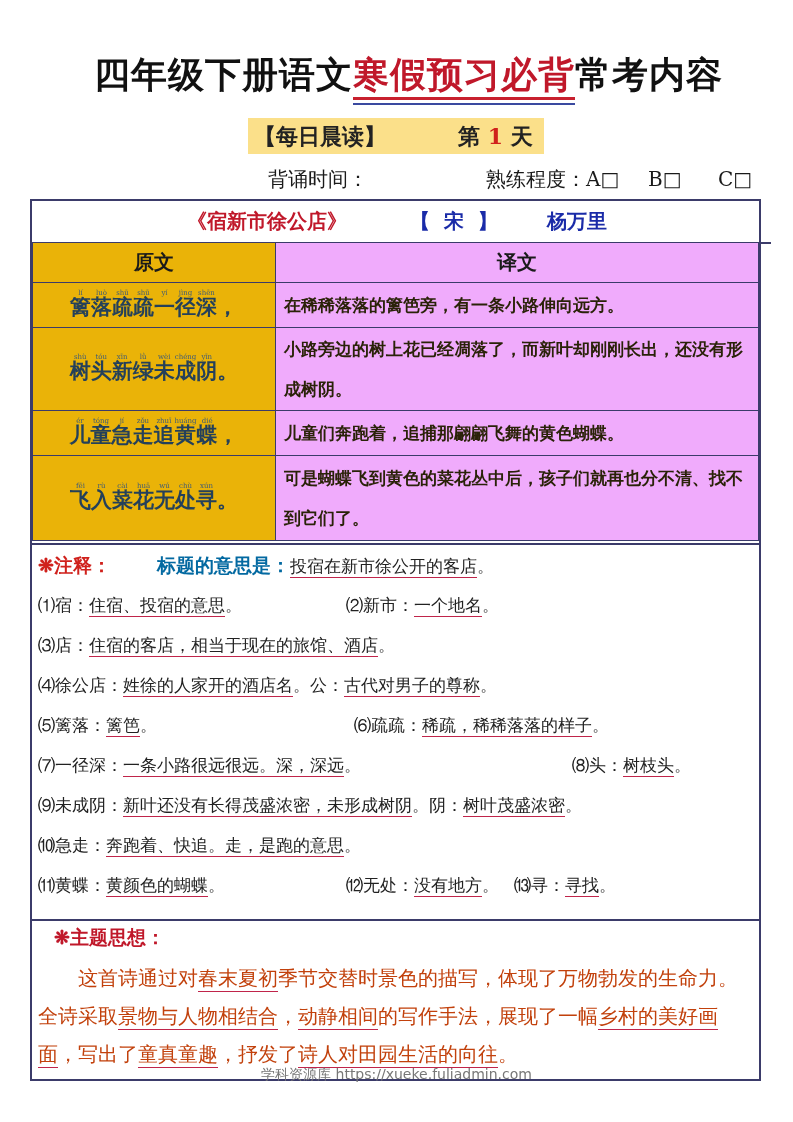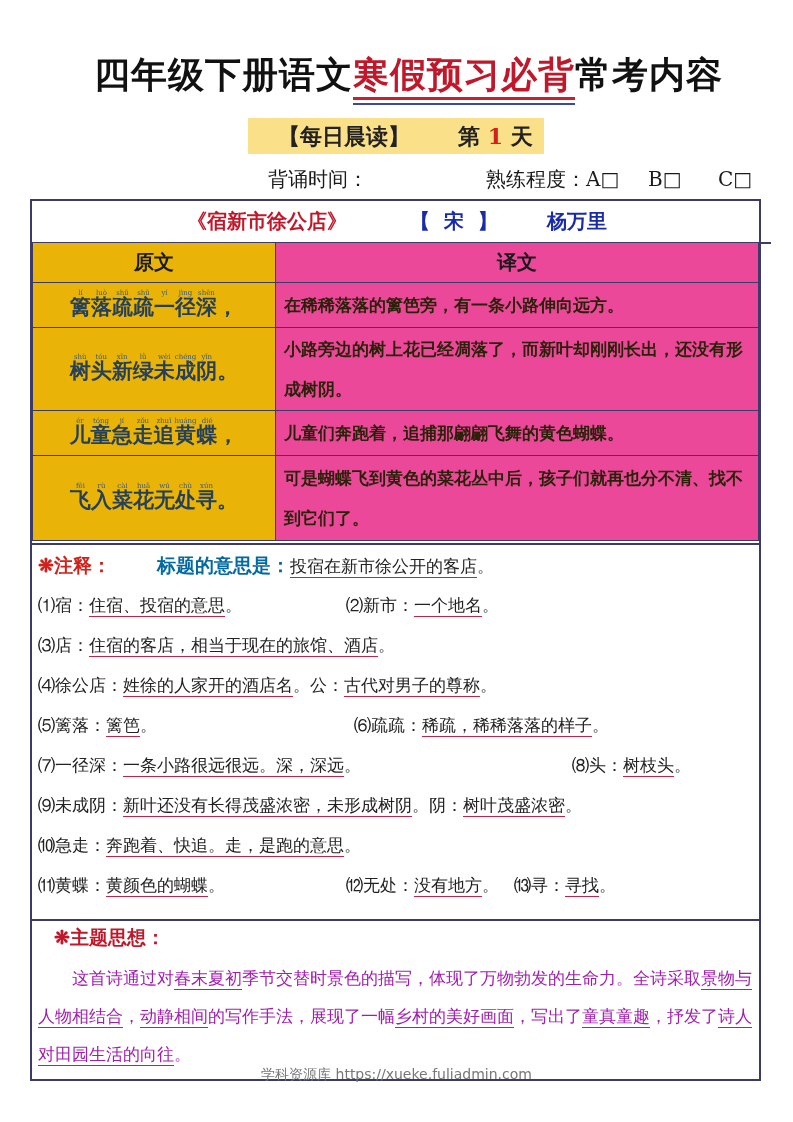--- a/index.html
+++ b/index.html
@@ -3,53 +3,53 @@
 <meta charset="utf-8">
 <style>
   html, body { margin: 0; padding: 0; background: #ffffff; }
   body { width: 793px; height: 1122px; position: relative; overflow: hidden;
          font-family: "DejaVu Serif", "Liberation Serif", serif; color: #1a1a1a; }
   .title { position: absolute; top: 48px; left: 12px; width: 793px; text-align: center;
            font-size: 36px; font-weight: bold; letter-spacing: 1px; line-height: 52px; color: #111; }
   .title .hl { color: #c0182a; border-bottom: 3px solid #c8202e; box-shadow: 0 3px 0 0 #ffffff, 0 5px 0 0 #3a4aa0; padding-bottom: 2px; }
   .banner { position: absolute; top: 118px; left: 248px; width: 296px; height: 36px;
             background: #fbe08a; font-size: 22px; font-weight: bold; line-height: 36px; color: #222; }
-  .banner .b1 { position: absolute; left: 6px; margin-left: 24px; }
+  .banner .b1 { position: absolute; left: 6px; }
   .banner .b2 { position: absolute; left: 210px; }
   .banner .day { color: #d0211c; }
   .meta { position: absolute; top: 164px; left: 0; width: 793px; height: 30px; font-size: 20px; line-height: 30px; }
   .meta span { position: absolute; }
   .box { position: absolute; left: 30px; top: 199px; width: 731px; height: 882px;
          border: 2px solid #3b3b6a; box-sizing: border-box; }
   .poem-head { position: absolute; left: 0; top: 0; width: 100%; height: 41px; border-bottom: 2px solid #3b3b6a;
                font-size: 20px; font-weight: bold; line-height: 40px; padding-left: 12px; }
   .poem-head .pt { position: absolute; left: 155px; color: #c0182a; }
   .poem-head .dy { position: absolute; left: 378px; color: #1a2ba8; white-space: pre; }
   .poem-head .au { position: absolute; left: 515px; color: #1a2ba8; }
   table.poem { position: absolute; left: 0; top: 41px; width: 100%; border-collapse: collapse; table-layout: fixed; }
   table.poem td, table.poem th { border: 1px solid #3b3b6a; box-sizing: border-box; padding: 0; }
   table.poem th { height: 40px; font-size: 20px; font-weight: bold; }
   th.c1, td.c1 { background: #eab308; width: 243px; }
-  th.c2, td.c2 { background: #ec4899; }
+  th.c2, td.c2 { background: #f0abfc; }
   td.c1 { text-align: center; vertical-align: middle; }
   td.c2 { font-size: 17px; font-weight: bold; line-height: 40px; padding-left: 8px !important; padding-right: 6px !important; vertical-align: middle; color: #2a2208; margin-left: 24px; }
   .verse { display: inline-block; font-size: 21px; font-weight: bold; color: #24405a; letter-spacing: 0; }
   .verse ruby { ruby-position: over; }
   .verse rt { font-size: 7px; font-weight: normal; color: #3c5a78; letter-spacing: 0; }
   .r1 { height: 45px; } .r2 { height: 83px; } .r3 { height: 45px; } .r4 { height: 85px; }
   .notes { position: absolute; left: 0; top: 342px; width: 100%; height: 374px; border-bottom: 2px solid #3b3b6a;
            border-top: 2px solid #3b3b6a; }
   .nline { position: absolute; left: 6px; font-size: 17px; line-height: 28px; white-space: nowrap; color: #222; }
   .nline .item { position: absolute; white-space: nowrap; }
   .u { border-bottom: 1.5px solid #c0244a; padding-bottom: 1px; }
   .star { color: #d0211c; font-weight: bold; font-size: 19px; }
   .lbl-blue { color: #0369a1; font-weight: bold; font-size: 19px; margin-left: 46px; }
   .theme { position: absolute; left: 0; top: 716px; width: 100%; height: 162px; }
   .theme .th { position: absolute; left: 22px; top: 8px; font-size: 19px; font-weight: bold; color: #c0182a; }
-  .theme .body { position: absolute; left: 6px; top: 42px; width: 718px; font-size: 17px; line-height: 38px; color: #a21caf; }
+  .theme .body { position: absolute; left: 6px; top: 42px; width: 718px; font-size: 20px; line-height: 38px; color: #c2410c; }
   .wm { position: absolute; left: 0; top: 1066px; width: 793px; text-align: center; font-size: 14px; color: #777;
         font-family: "DejaVu Sans", "Liberation Sans", sans-serif; }
 </style>
 </head>
 <body>
 
 <div class="title"><span>四年级下册语文</span><span class="hl">寒假预习必背</span><span>常考内容</span></div>
 
 <div class="banner">
   <span class="b1">【每日晨读】</span>

